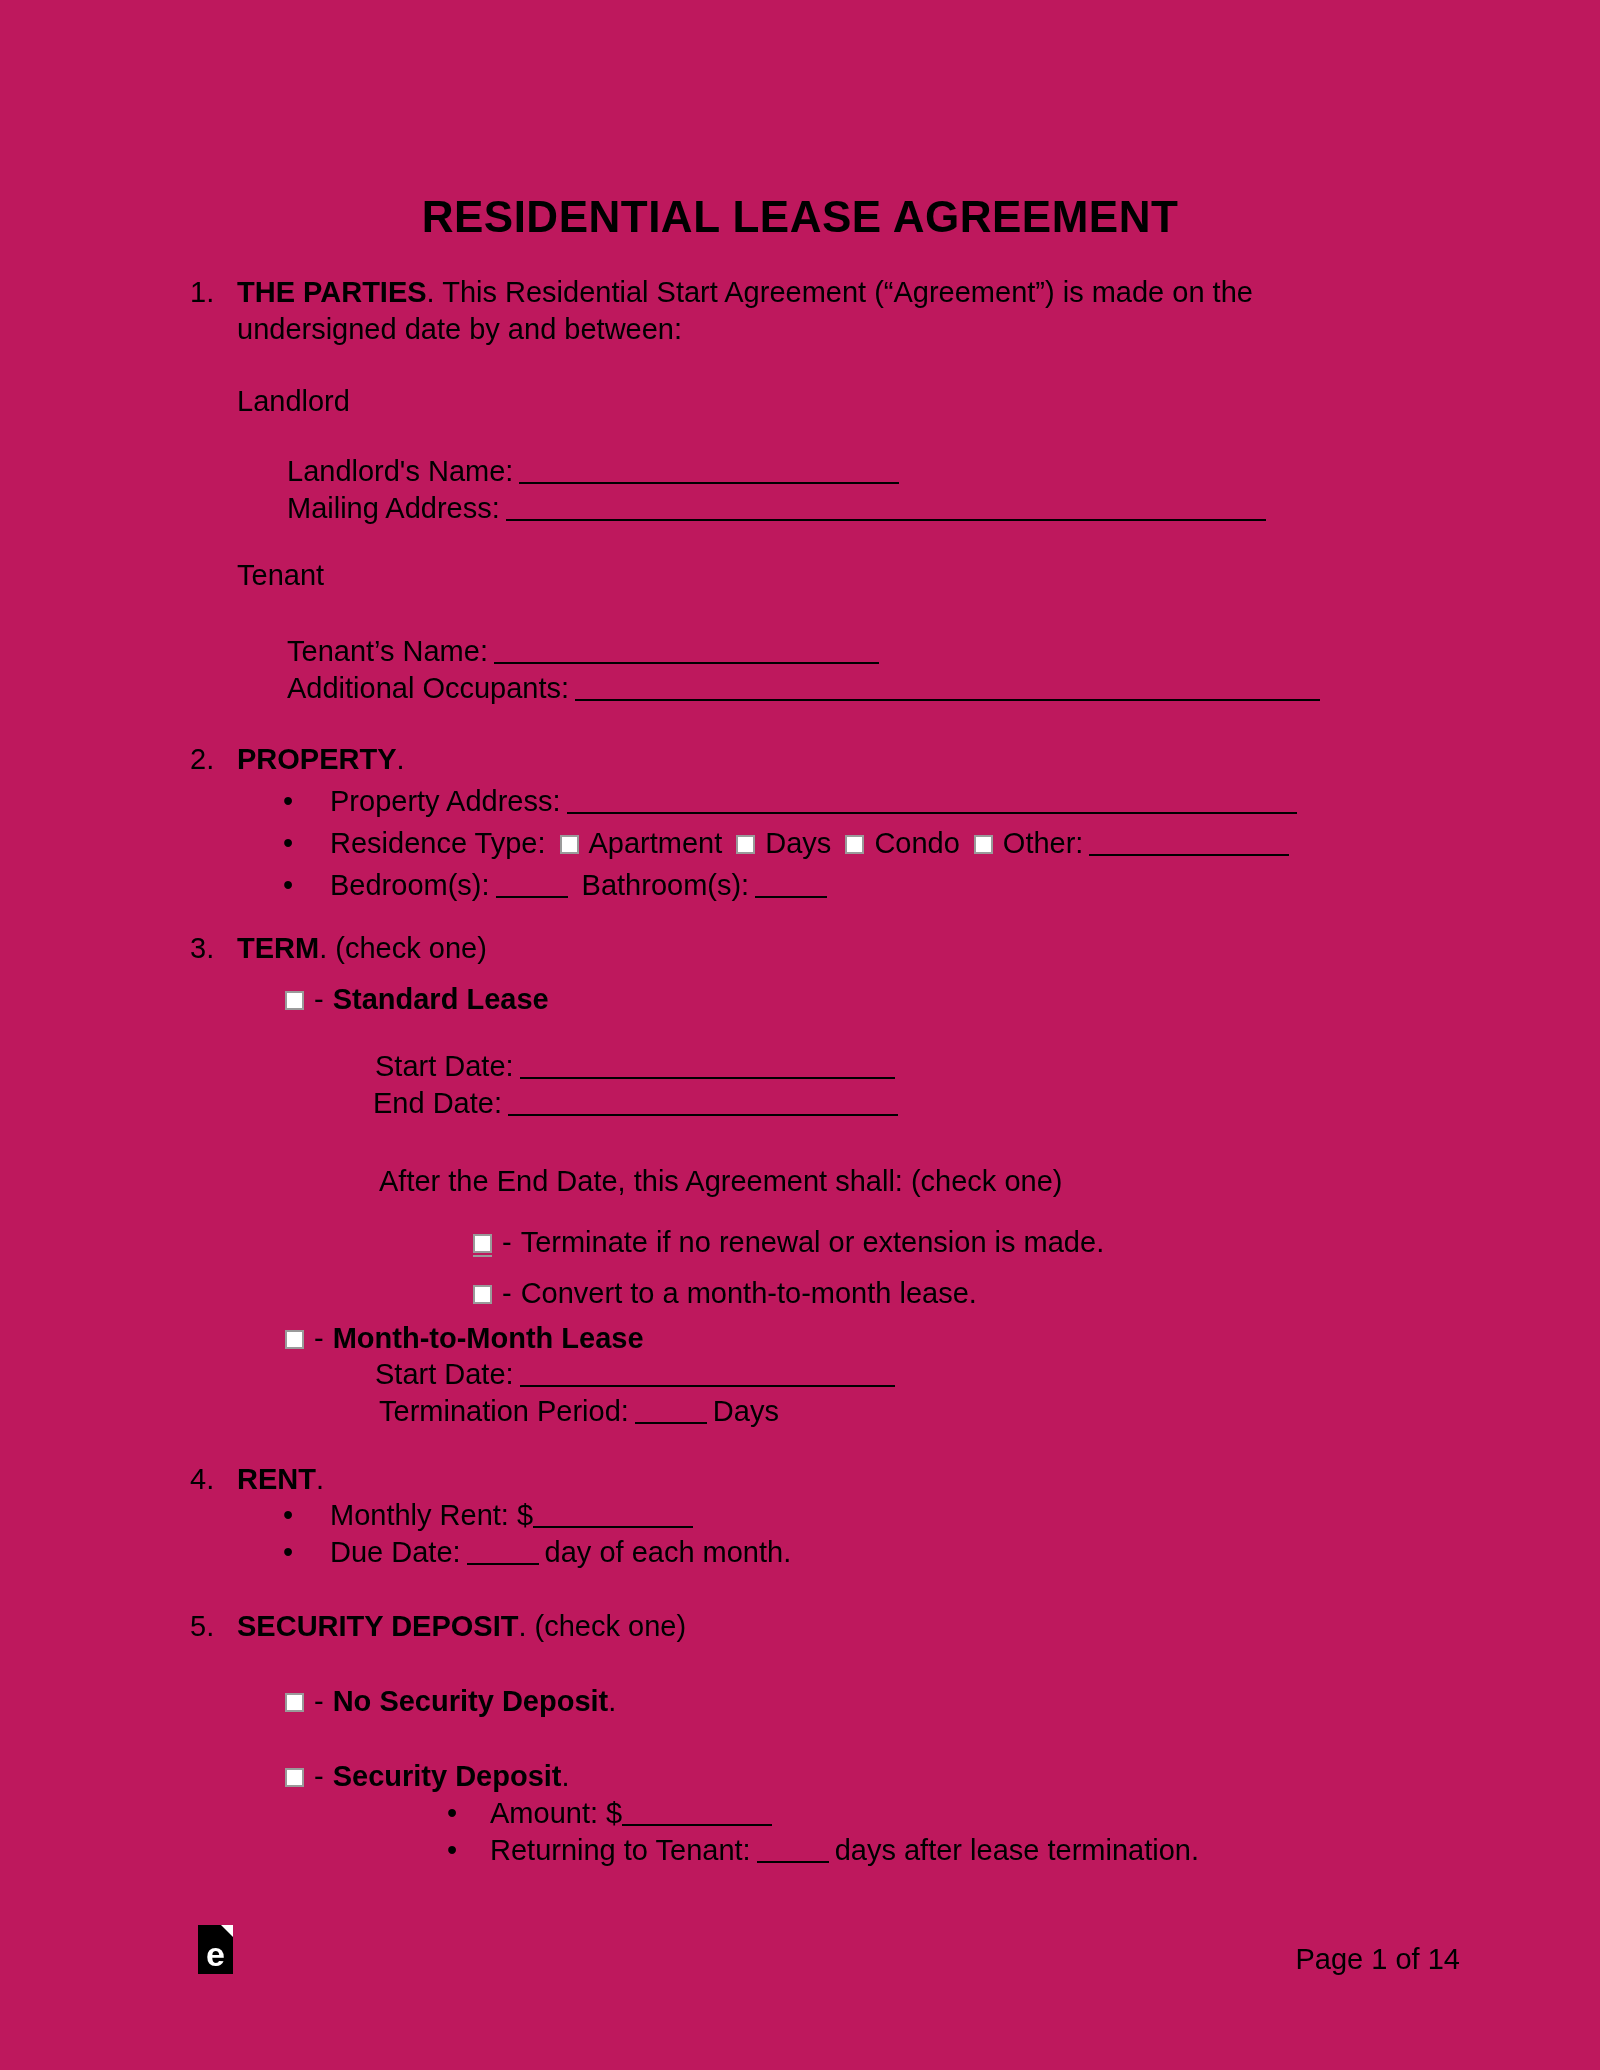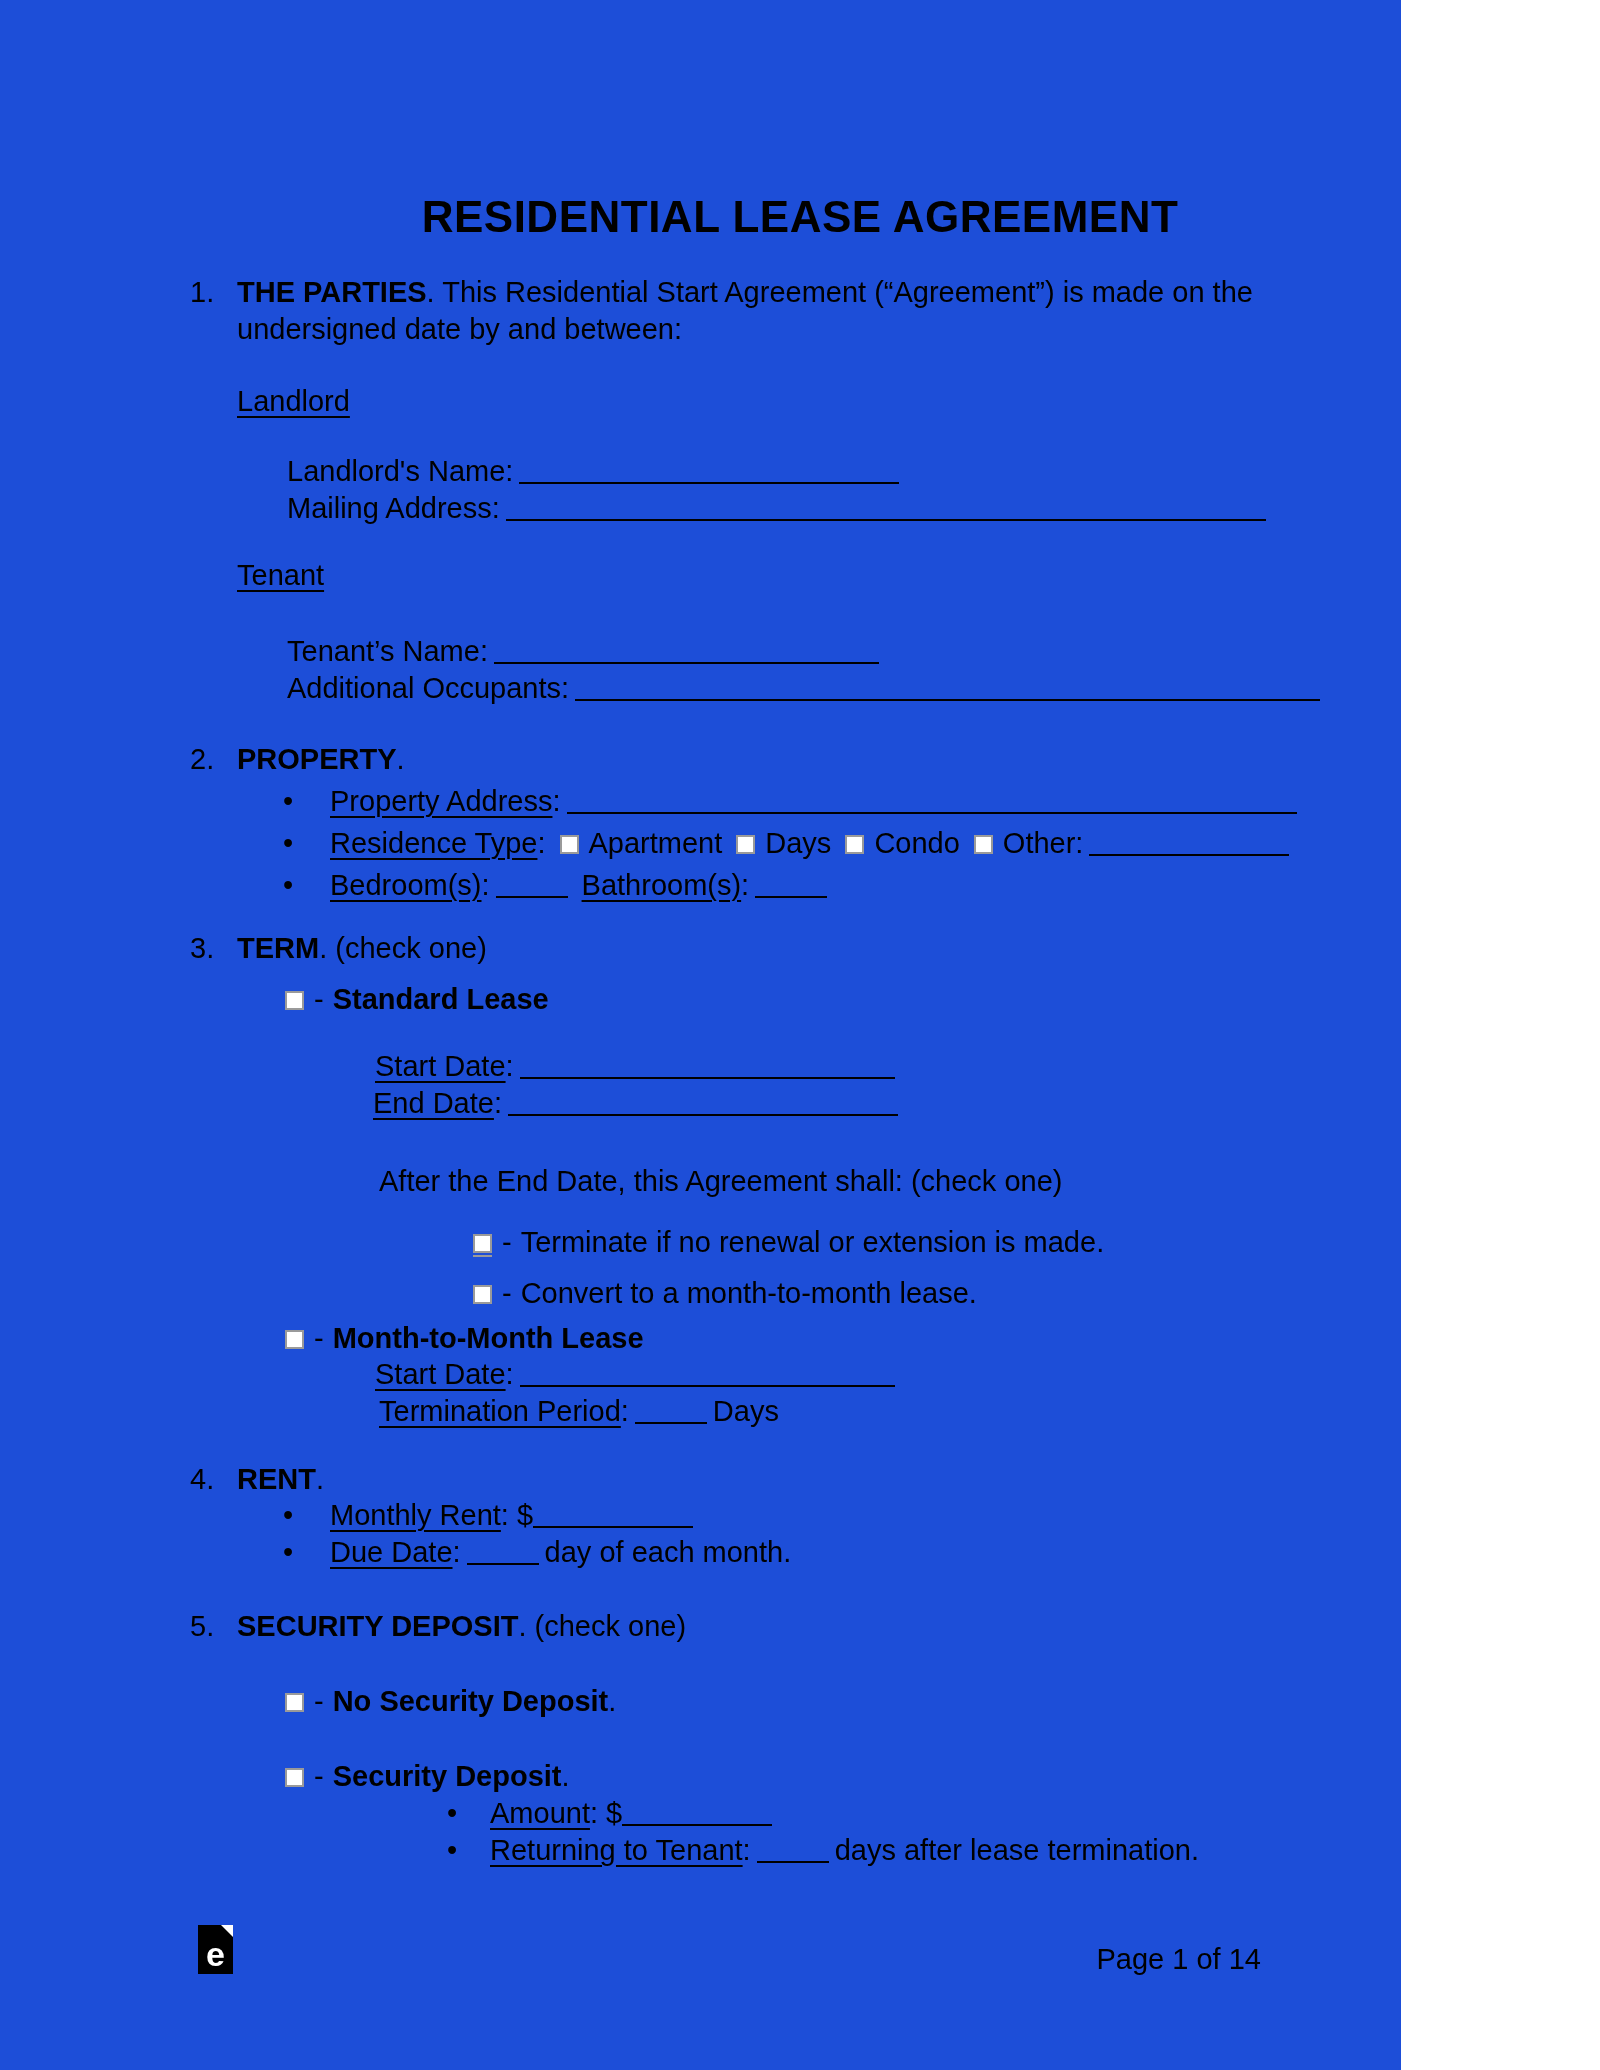--- a/index.html
+++ b/index.html
@@ -1,34 +1,33 @@
 <!DOCTYPE html>
 <html><head>
 <meta charset="utf-8">
 <style>
   html,body{margin:0;padding:0;background:#ffffff;}
   .page{
     position:relative;
-    width:1401px;height:2070px;
-    background:#1d4ed8;
+    width:1600px;height:2070px;
+    background:#be185d;
     font-family:"Liberation Sans","DejaVu Sans",sans-serif;
     font-size:29px;line-height:37px;color:#000;
     overflow:hidden;
   }
   .line{position:absolute;white-space:nowrap;}
   .doc-title{
     position:absolute;left:0;width:1600px;text-align:center;
     font-size:44px;font-weight:bold;line-height:50px;letter-spacing:0.5px;
   }
   .num{display:inline-block;width:47px;}
   .bullet{display:inline-block;width:47px;}
   .bullet-sm{display:inline-block;width:43px;}
   b{font-weight:bold;}
   .ul{
-    text-decoration:underline;
     text-decoration-thickness:2px;
     text-underline-offset:5px;
   }
   .blank{
     display:inline-block;height:4px;position:relative;top:3px;
     border-bottom:2px solid #000;
     margin:0 6px;
   }
   .cb{
     display:inline-block;width:15px;height:15px;

